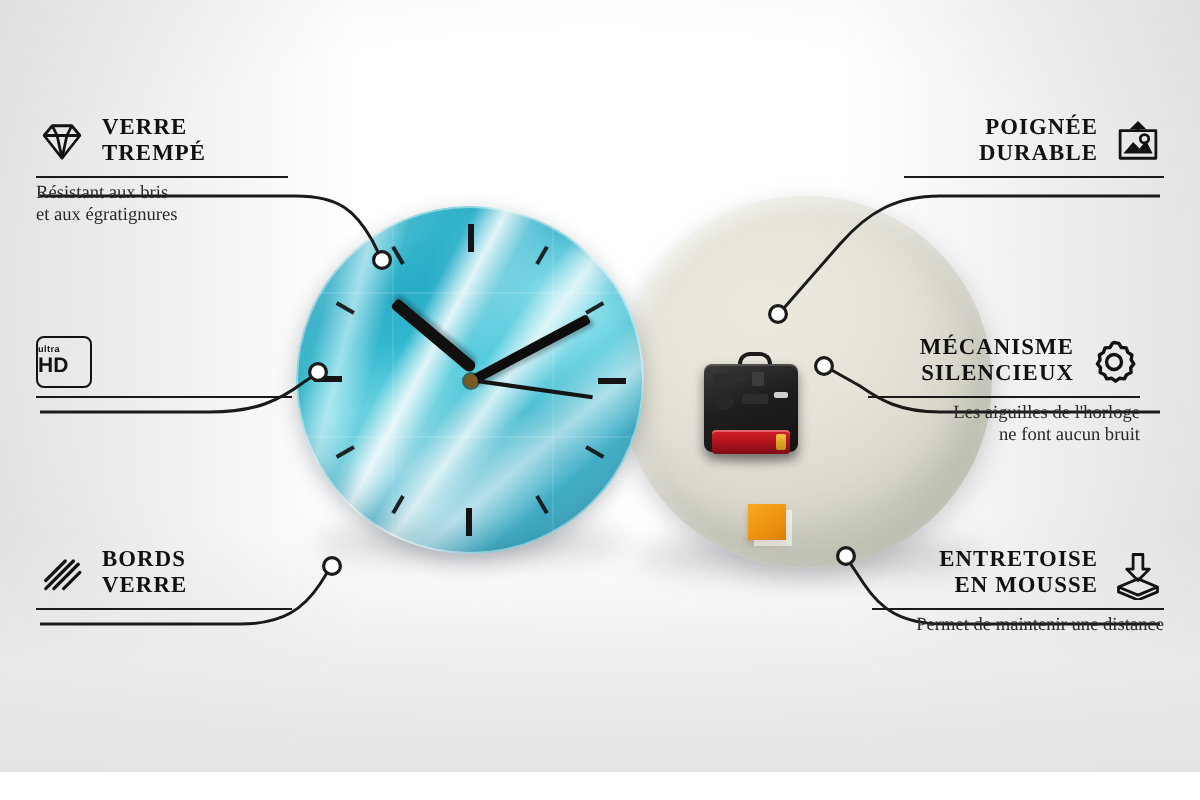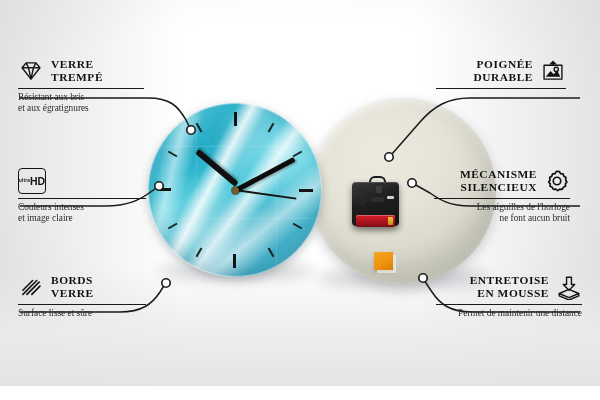--- a/index.html
+++ b/index.html
@@ -111,21 +111,21 @@
   .right .co-title{text-align:right;}
   .right .co-desc{text-align:right;}
   .ico{flex:0 0 auto;width:26px;height:26px;color:#121212;}
   .ico svg{display:block;width:26px;height:26px;}
 
   
   .leaders{position:absolute;inset:0;pointer-events:none;}
 
   
   .hd{width:26px;height:24px;border:1.6px solid #121212;border-radius:4px;
-      display:flex;flex-direction:row;align-items:center;justify-content:center;line-height:1;}
+      display:flex;flex-direction:column;align-items:flex-start;justify-content:center;line-height:1;}
   .hd .u{font-family:"Liberation Sans",sans-serif;font-size:4.6px;font-weight:bold;letter-spacing:.2px;}
   .hd .d{font-family:"Liberation Sans",sans-serif;font-size:10.5px;font-weight:bold;margin-top:.5px;}
 </style>
 </head>
 <body>
 
 <div class="stage">
 
   <div class="bg"></div>
   <div class="bg-vign-l"></div>
@@ -247,48 +247,41 @@
   <div class="callout left" style="left:18px;top:168px;width:128px;">
     <div class="co-head">
       <span class="ico">
         <span class="hd">
           <span class="u">ultra</span>
           <span class="d">HD</span>
         </span>
       </span>
     </div>
     <div class="co-rule"></div>
-    <div class="co-desc">
-      <span>Couleurs intenses</span><br>
-      <span>et image claire</span>
-    </div>
   </div>
 
   <div class="callout left" style="left:18px;top:274px;width:128px;">
     <div class="co-head">
       <span class="ico">
         <svg viewBox="0 0 32 32" fill="none" stroke="currentColor" stroke-width="2" stroke-linecap="round">
           <path d="M6 20 L18 8"></path>
             <path d="M6 25 L23 8"></path>
             <path d="M11 25 L26 10"></path>
             <path d="M17 25 L27 15"></path>
         </svg>
       </span>
       <span class="co-title">
         <span>BORDS</span><br>
         <span>VERRE</span>
       </span>
     </div>
     <div class="co-rule"></div>
-    <div class="co-desc">
-      <span>Surface lisse et sûre</span>
-    </div>
-  </div>
-
-  <div class="callout right" style="left:436px;top:58px;width:130px;">
+  </div>
+
+  <div class="callout right" style="left:452px;top:58px;width:130px;">
     <div class="co-head">
       <span class="co-title">
         <span>POIGNÉE</span><br>
         <span>DURABLE</span>
       </span>
       <span class="ico">
         <svg viewBox="0 0 32 32" fill="none" stroke="currentColor" stroke-width="1.7" stroke-linejoin="round">
           <path d="M16 3 L11 8 H21 Z" fill="currentColor" stroke="none"></path>
           <path d="M16 5 V9"></path>
           <rect x="5" y="9" width="22" height="17"></rect>

